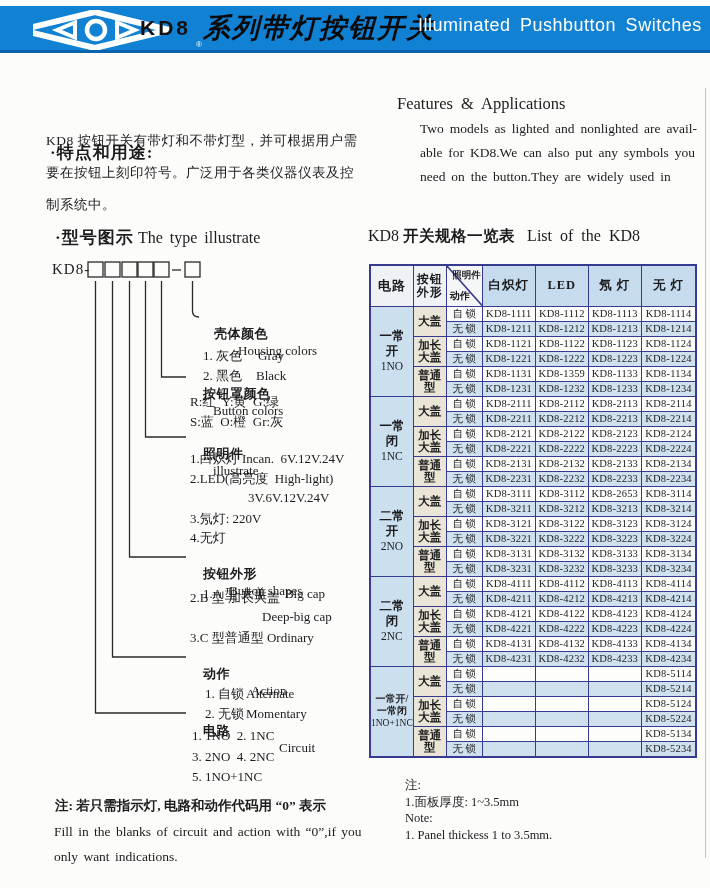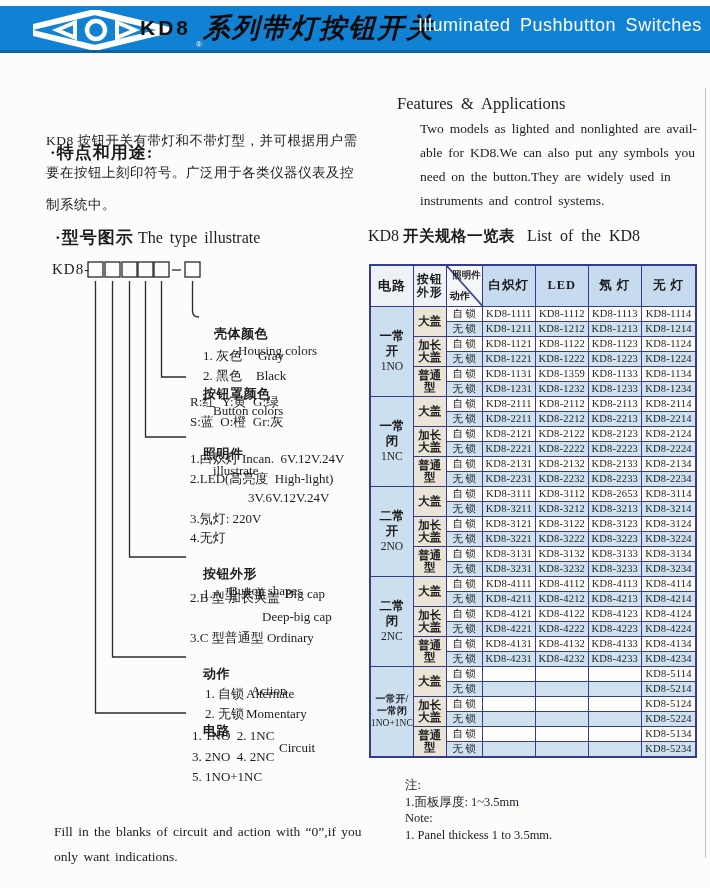--- a/index.html
+++ b/index.html
@@ -161,28 +161,28 @@
   </div>
 
   <div class="dline dhead" style="left:190px;top:706px">
     <span class="cn">电路</span>
     <span class="en" style="margin-left:76px">Circuit</span>
   </div>
   <div class="dline" style="left:192px;top:728px">1. 1NO  2. 1NC</div>
   <div class="dline" style="left:192px;top:749px">3. 2NO  4. 2NC</div>
   <div class="dline" style="left:192px;top:769px">5. 1NO+1NC</div>
 
+  <div class="note-cn">注: 若只需指示灯, 电路和动作代码用 “0” 表示</div>
   <div class="note-en" style="top:824px">Fill in the blanks of circuit and action with “0”,if you</div>
   <div class="note-en" style="top:849px">only want indications.</div>
 
   <div class="apps-h">Features &amp; Applications</div>
   <div class="apps-line" style="top:121px">Two models as lighted and nonlighted are avail-</div>
   <div class="apps-line" style="top:145px">able for KD8.We can also put any symbols you</div>
   <div class="apps-line" style="top:169px">need on the button.They are widely used in</div>
-  <div class="apps-line" style="top:193px">instruments and control systems.</div>
   <div class="tbl-h">
     <span>KD8</span>
     <span class="cn">开关规格一览表</span>
     <span style="margin-left:8px;word-spacing:4px">List of the KD8</span>
   </div>
 
   <div class="spec-wrap">
     <table class="spec">
       <colgroup>
         <col style="width:31px">

